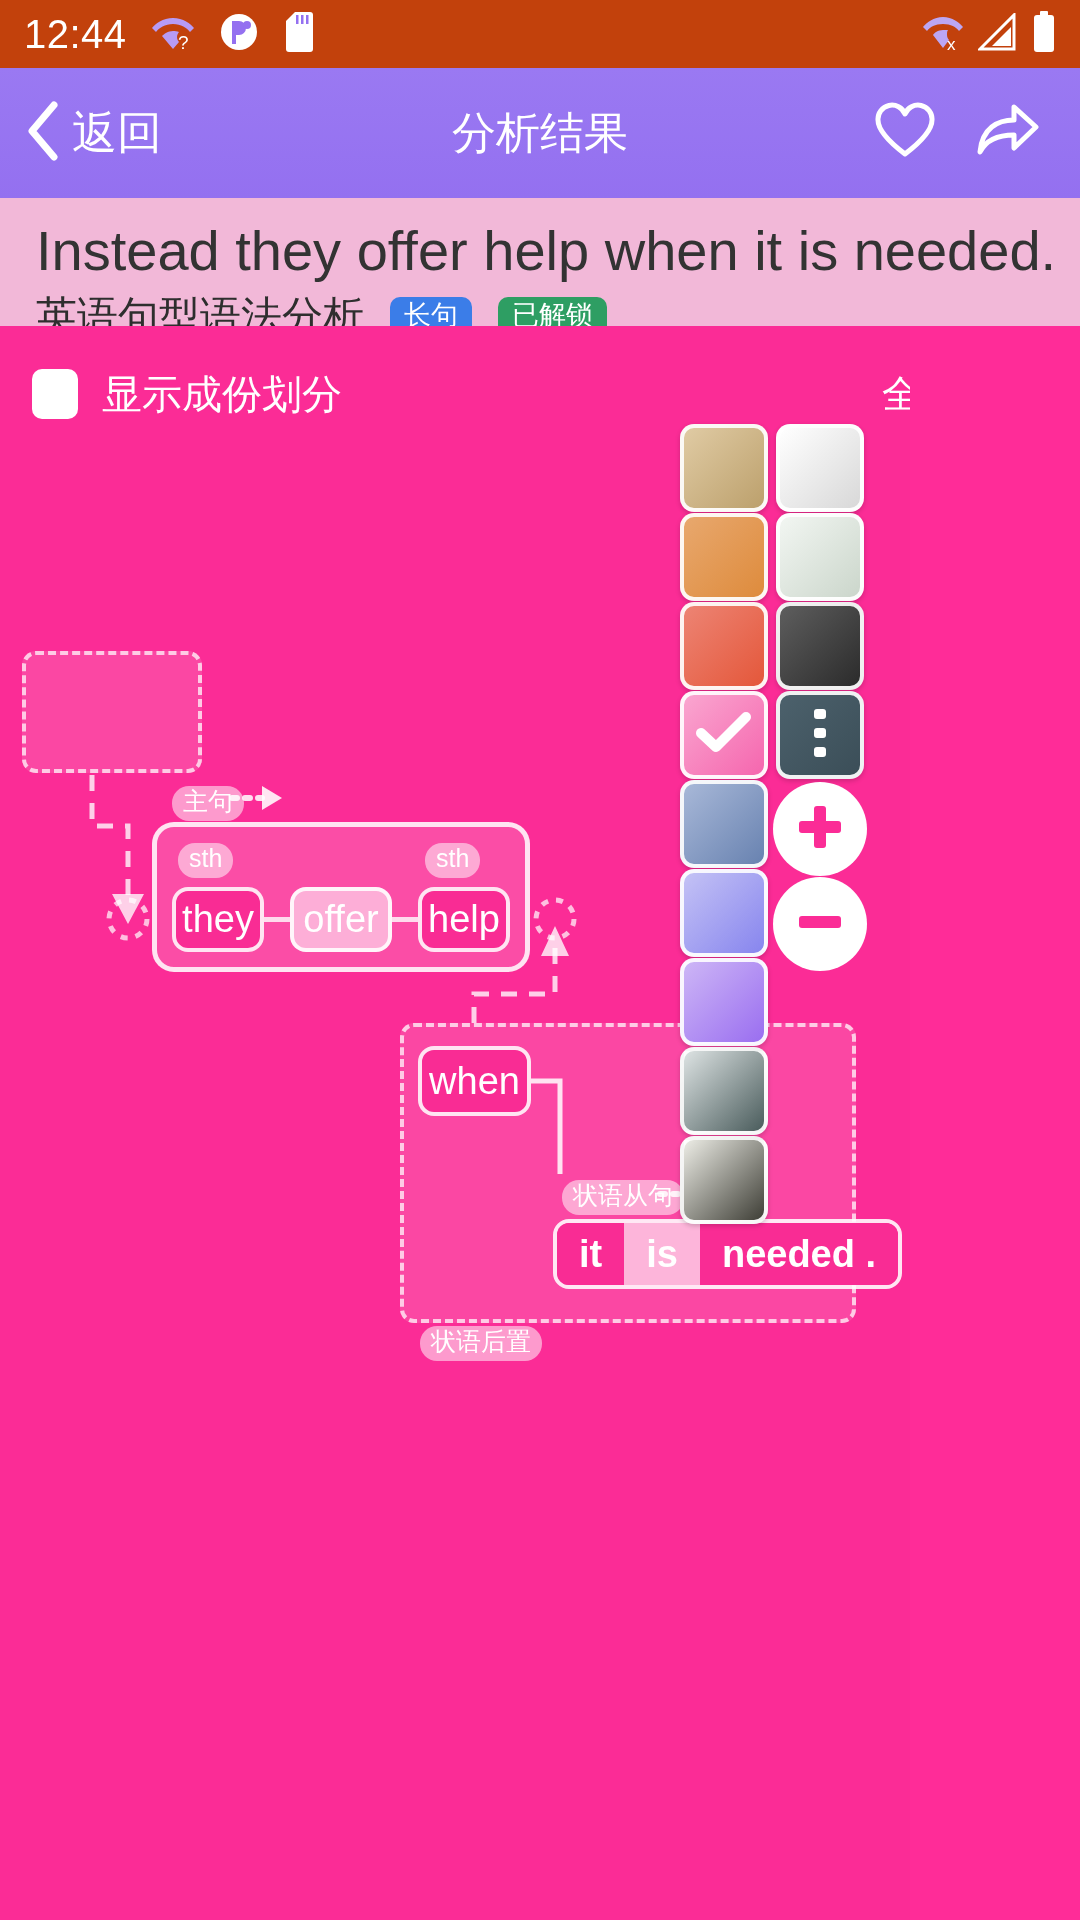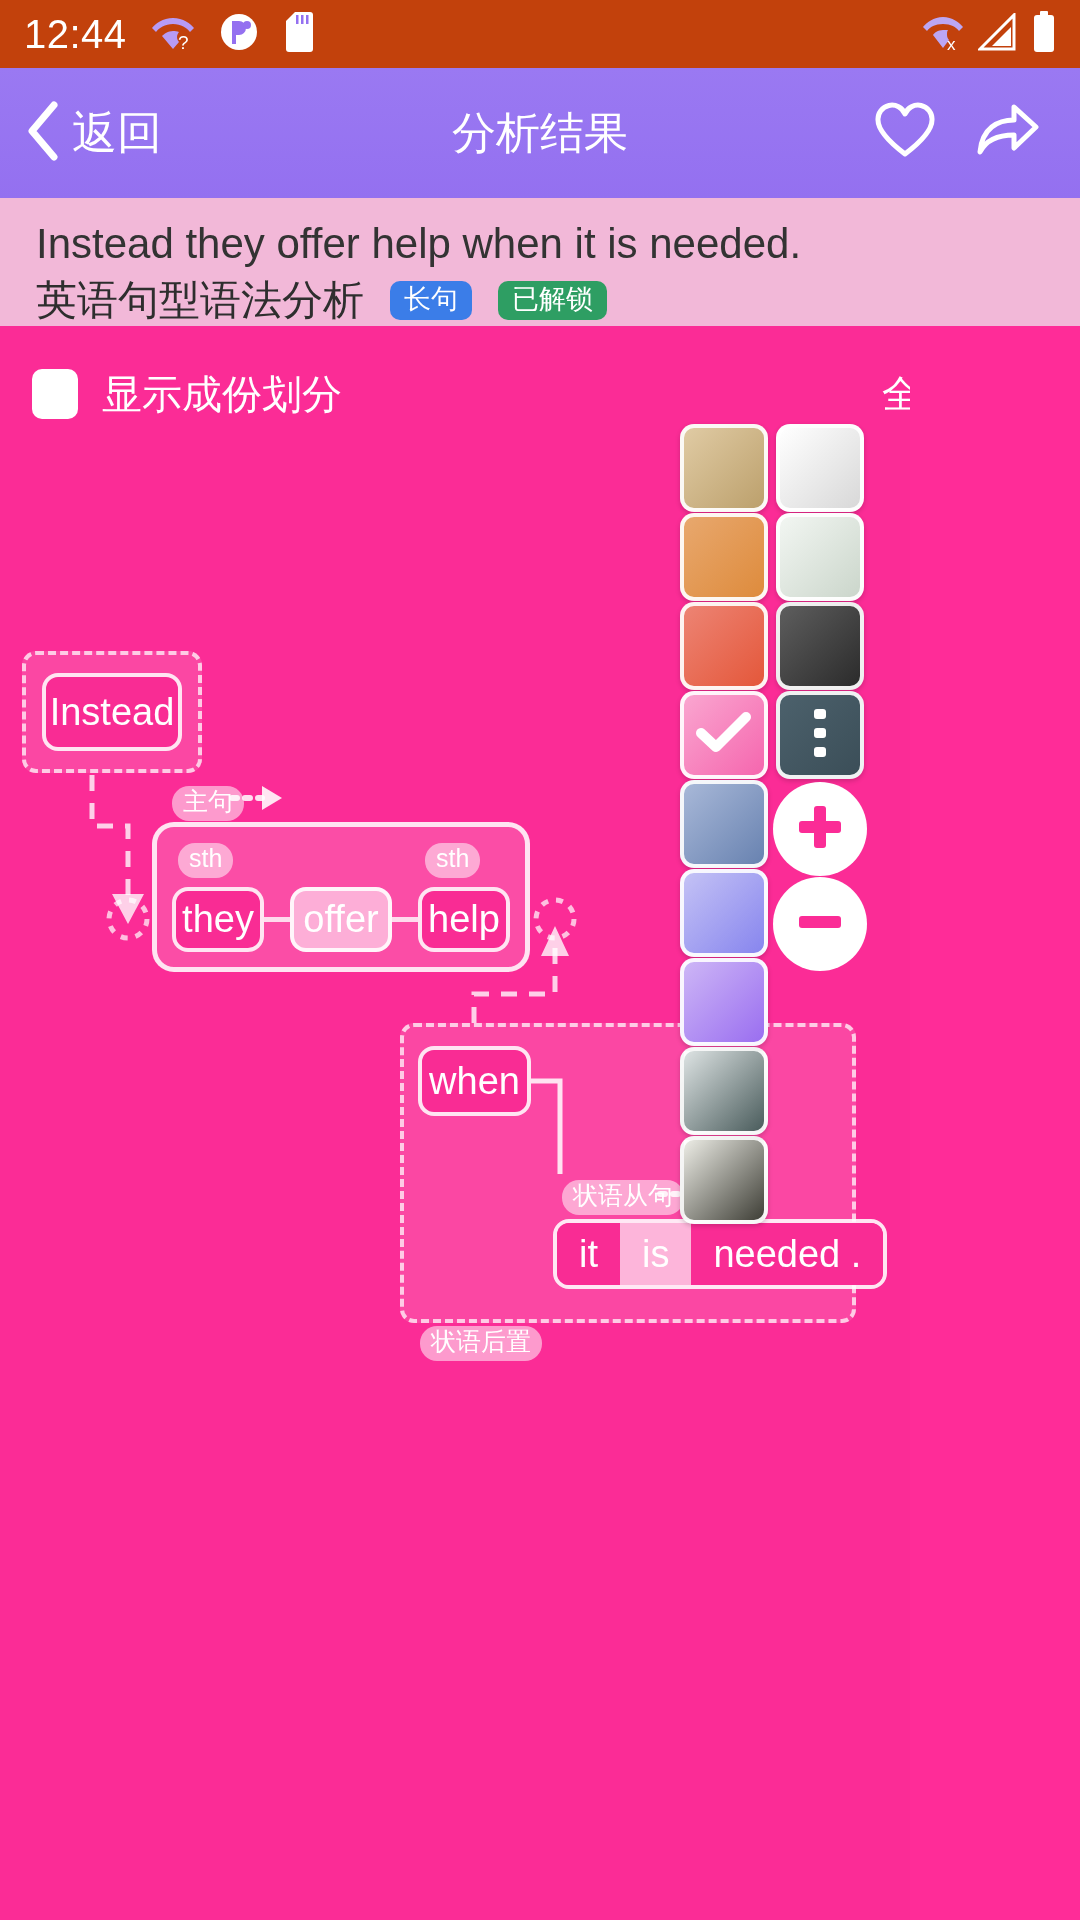--- a/index.html
+++ b/index.html
@@ -42,21 +42,21 @@
     margin-left: auto; display: flex; align-items: center; gap: 40px; padding-right: 40px;
   }
 
   
   #sentence-header {
     position: absolute; left: 0; top: 198px; width: 1080px; height: 128px;
     background: #F2B8D8;
     padding: 22px 36px 0 36px;
   }
   #sentence-text {
-    color: #333333; font-size: 42px; line-height: 1.12; white-space: nowrap;
+    color: #333333; font-size: 56px; line-height: 1.12; white-space: nowrap;
   }
   #subtitle-row { display: flex; align-items: center; gap: 26px; margin-top: 6px; }
   #subtitle-text { color: #2e2e2e; font-size: 41px; }
   .badge {
     color: #fff; font-size: 27px; border-radius: 10px;
     padding: 5px 14px 7px 14px; line-height: 1; white-space: nowrap;
   }
 
   
   #canvas {
@@ -116,21 +116,21 @@
     position: absolute;
     background: rgba(255,255,255,0.52); color: #ffffff;
     font-size: 25px; border-radius: 17px; padding: 3px 11px 7px 11px; line-height: 1;
     white-space: nowrap;
   }
   .connector { position: absolute; background: rgba(255,255,255,0.8); }
   .seg-row {
     position: absolute;
     border: 4px solid rgba(255,255,255,0.88);
     border-radius: 16px; overflow: hidden;
-    display: flex; align-items: stretch;
+    display: flex; align-items: stretch; font-weight: bold;
   }
   .seg {
     display: flex; align-items: center; justify-content: center;
     color: #ffffff; font-size: 38px; padding: 0 22px; cursor: pointer;
   }
   .seg.dark { background: #F92C94; }
   .seg.light { background: rgba(255,255,255,0.60); }
   svg.overlay { position: absolute; left: 0; top: 0; pointer-events: none; }
 </style>
 </head>
@@ -229,21 +229,20 @@
       <div id="gear-button">
         <svg width="54" height="54" viewBox="0 0 54 54">
           <path fill="#ffffff" d="M27 17a10 10 0 1 0 0 20 10 10 0 0 0 0-20zm0 6a4 4 0 1 1 0 8 4 4 0 0 1 0-8z"></path>
           <path fill="#ffffff" d="M22 2h10l1.5 7 5 2.5 6.5-3.5 7 7-3.5 6.5 2.5 5 7 1.5v10l-7 1.5-2.5 5 3.5 6.5-7 7-6.5-3.5-5 2.5L32 52H22l-1.5-7-5-2.5L9 46 2 39l3.5-6.5-2.5-5L-4 26v-10l7-1.5 2.5-5L2 3l7-7 6.5 3.5 5-2.5z" transform="translate(3,3) scale(0.92)"></path>
           <circle cx="27" cy="27" r="8" fill="#FB2C96"></circle>
         </svg>
       </div>
     </div>
 
     <div class="dash-group" style="left:22px; top:325px; width:180px; height:122px;"></div>
-    <div class="word-box dark" style="left:42px; top:347px; width:140px; height:78px;">Instead</div>
 
     <div class="tag" style="left:172px; top:460px;">主句</div>
 
     <div class="solid-group" style="left:152px; top:496px; width:378px; height:150px;"></div>
 
     <div class="tag" style="left:178px; top:517px;">sth</div>
     <div class="tag" style="left:425px; top:517px;">sth</div>
 
     <div class="word-box dark" style="left:172px; top:561px; width:92px; height:65px;">they</div>
     <div class="connector" style="left:264px; top:591px; width:26px; height:5px;"></div>

